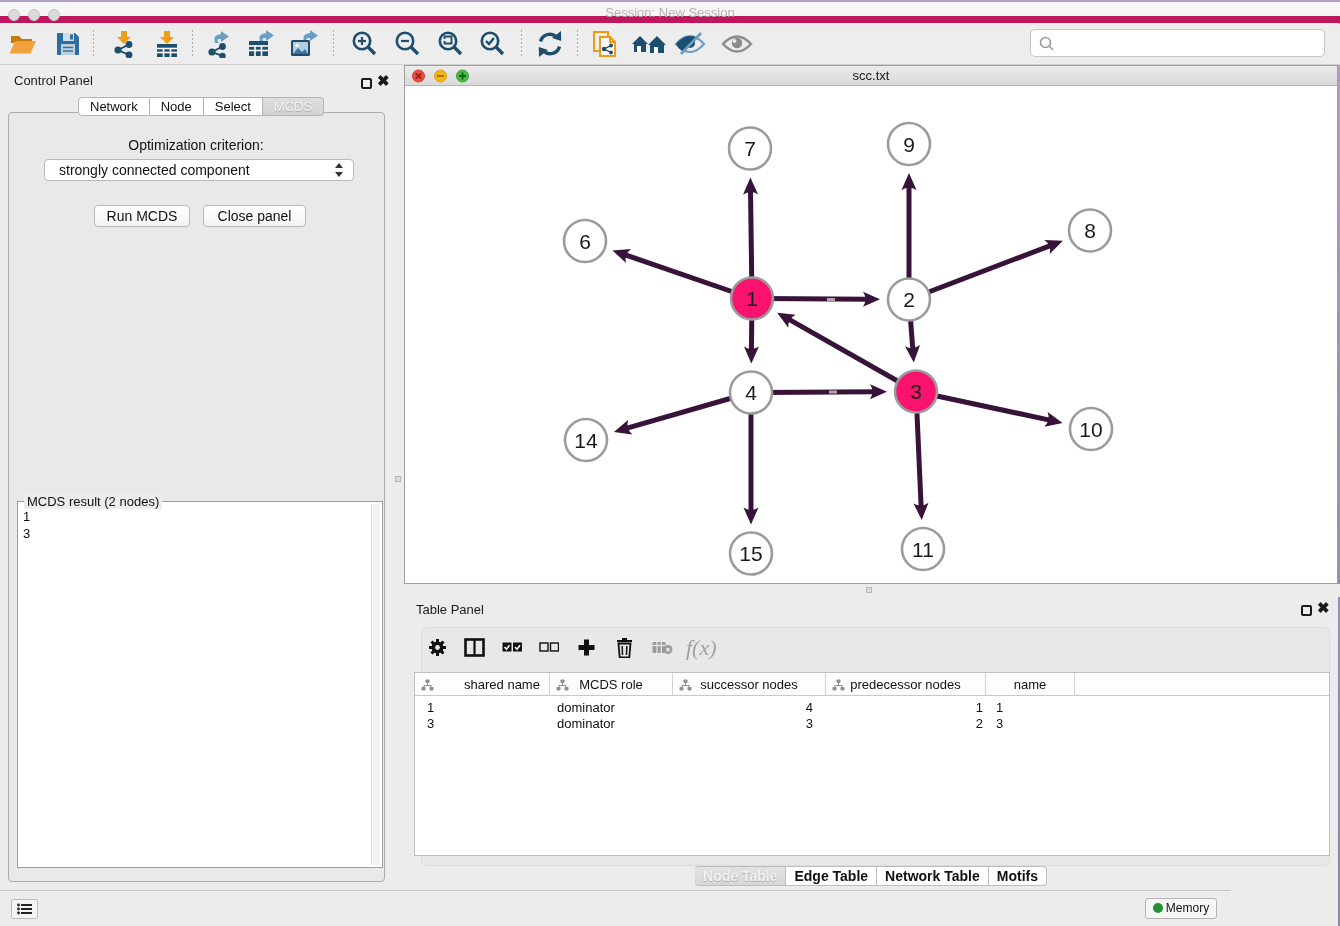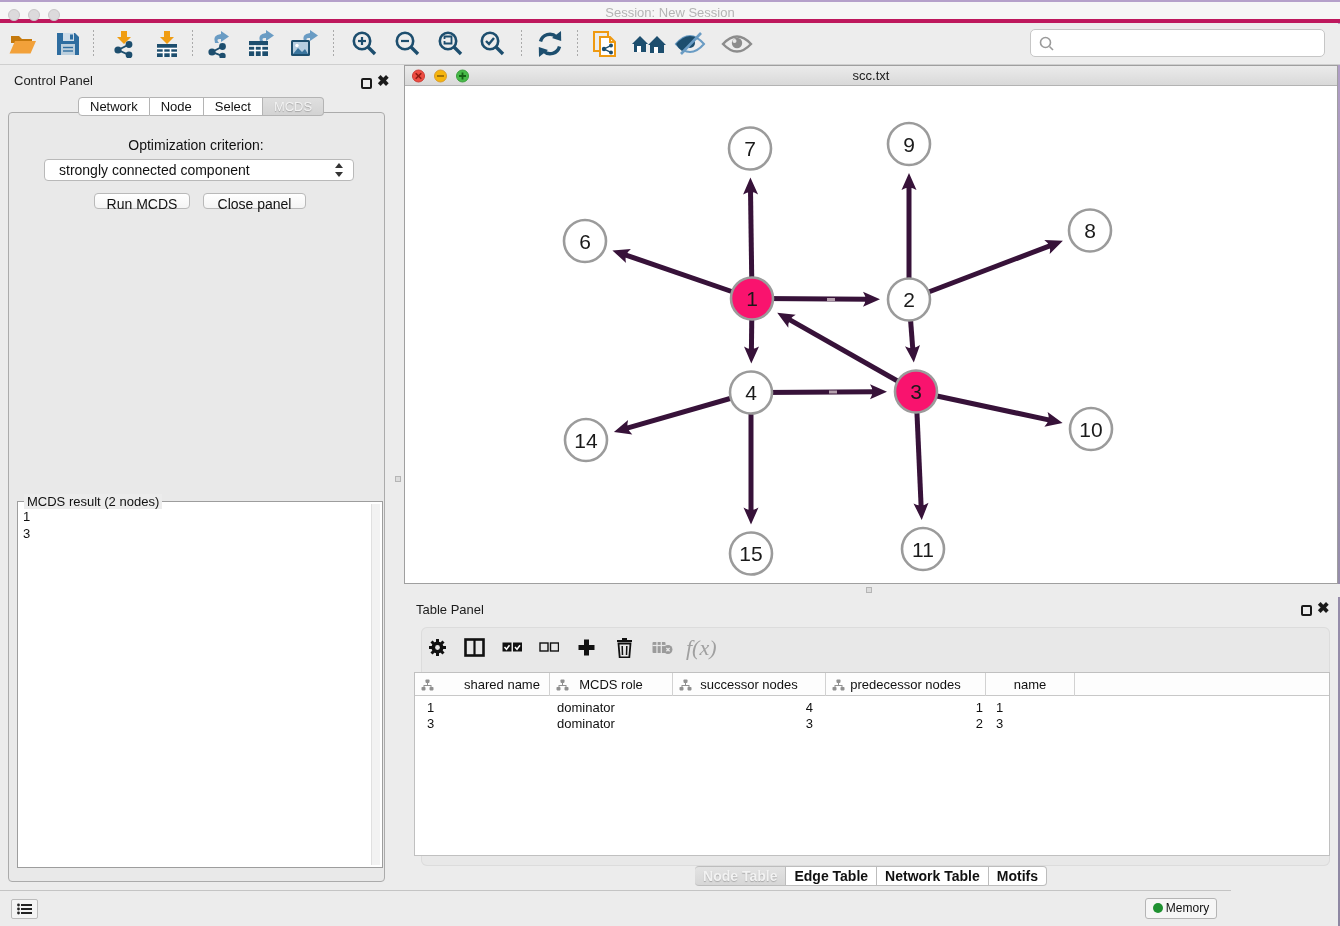--- a/index.html
+++ b/index.html
@@ -2,40 +2,40 @@
 <html><head>
 <meta charset="utf-8">
 <style>
 * { margin:0; padding:0; box-sizing:border-box; }
 html,body { width:1340px; height:926px; overflow:hidden; }
 body { font-family:"Liberation Sans", sans-serif; background:#ececec; position:relative; }
 .abs { position:absolute; }
 
 #topstrip { left:0; top:0; width:1340px; height:2px; background:#b5a0ca; }
 #rightstrip { right:0; top:2px; width:2px; height:924px; background:linear-gradient(#b5a0ca,#9b90b0 40%,#8e87a2); }
-#titlebar { left:0; top:2px; width:1340px; height:21px; background:#f6f6f6; border-bottom:4px solid #be185d; }
+#titlebar { left:0; top:2px; width:1340px; height:21px; background:#f6f6f6; border-bottom:7px solid #be185d; }
 #titlebar .title { position:absolute; left:0; right:0; top:3px; text-align:center; font-size:13px; color:#b4b4b4; }
 .tl { position:absolute; top:7px; width:12px; height:12px; border-radius:50%; background:#dcdadc; border:1px solid #c8c6c8; }
 #toolbar { left:0; top:24px; width:1340px; height:41px; background:#ededed; border-bottom:1px solid #cfcfcf; }
 .sep { position:absolute; top:6px; height:28px; width:1px; background-image:linear-gradient(#aaa 40%, rgba(255,255,255,0) 0%); background-size:1px 4px; background-repeat:repeat-y; }
 .ticon { position:absolute; top:6px; }
 #searchbox { position:absolute; left:1030px; top:5px; width:295px; height:28px; background:#fff; border:1px solid #c6c6c6; border-radius:5px; }
 
 #cpanel { left:0; top:65px; width:392px; height:825px; background:#ececec; }
 #cpanel .ptitle { position:absolute; left:14px; top:8px; font-size:13px; color:#1c1c1c; }
 .floatbtn { position:absolute; top:13px; width:11px; height:11px; border:2px solid #1a1a1a; border-radius:2px; }
 .closex { position:absolute; top:7px; font-size:15px; font-weight:bold; color:#1a1a1a; }
 #cpbox { position:absolute; left:8px; top:47px; width:377px; height:770px; border:1px solid #ababab; border-radius:4px; background:#e9e9e9; }
 #cptabs { position:absolute; left:78px; top:32px; height:19px; display:flex; font-size:13px; }
 .tab { border:1px solid #b4b4b4; border-left:none; background:#fff; color:#111; display:flex; align-items:center; justify-content:center; padding:0 11px; }
 .tab.first { border-left:1px solid #b4b4b4; border-radius:4px 0 0 4px; }
 .tab.sel { background:linear-gradient(#dfdfdf,#d3d3d3); color:#f3f3f3; text-shadow:0 1px 1px #a5a5a5; border-radius:0 4px 4px 0; }
 #optlabel { position:absolute; left:0; width:392px; top:72px; text-align:center; font-size:14px; color:#111; }
 #dropdown { position:absolute; left:44px; top:94px; width:310px; height:22px; background:#fff; border:1px solid #b9b9b9; border-radius:4px; font-size:14px; color:#111; line-height:20px; padding-left:14px; }
-.btn { position:absolute; top:128px; height:16px; background:linear-gradient(#ffffff,#f4f4f4); border:1px solid #b9b9b9; border-radius:4px; font-size:14px; color:#111; text-align:center; line-height:21px; }
+.btn { position:absolute; top:140px; height:22px; background:linear-gradient(#ffffff,#f4f4f4); border:1px solid #b9b9b9; border-radius:4px; font-size:14px; color:#111; text-align:center; line-height:21px; }
 #fieldset { position:absolute; left:17px; top:436px; width:366px; height:367px; border:1px solid #9d9d9d; background:#fff; }
 #fieldset .legend { position:absolute; left:6px; top:-8px; background:#ececec; padding:0 3px; font-size:13px; color:#111; }
 #fieldset .vals { position:absolute; left:5px; top:6px; font-size:13px; color:#111; line-height:17px; }
 #fieldset .sb { position:absolute; right:2px; top:2px; width:9px; height:361px; background:#f2f2f2; border-left:1px solid #e0e0e0; }
 
 #vsplit { left:392px; top:65px; width:12px; height:825px; background:#ececec; }
 #hsplit { left:404px; top:584px; width:936px; height:13px; background:#ececec; }
 .grip { position:absolute; width:6px; height:6px; background:#dcdcdc; border:1px solid #b5b5b5; }
 
 #netwin { left:404px; top:65px; width:934px; height:519px; border:1px solid #9f9f9f; background:#fff; }

